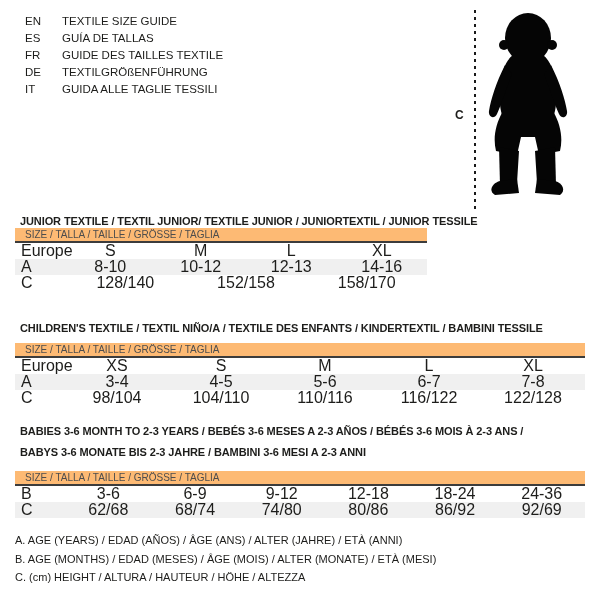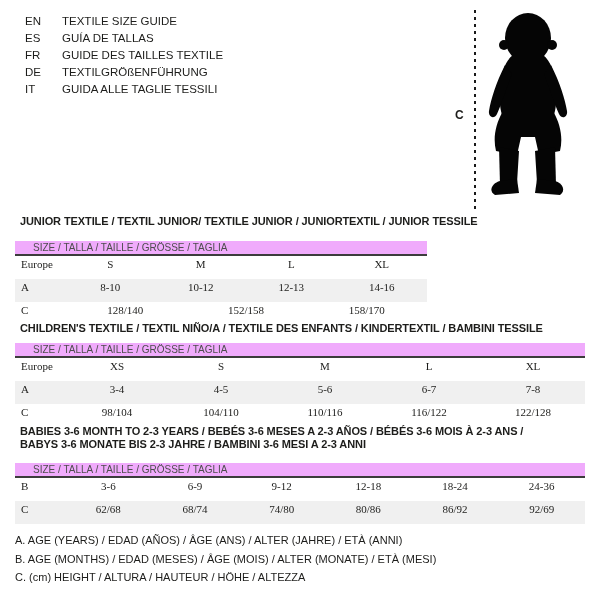--- a/index.html
+++ b/index.html
@@ -22,27 +22,27 @@
     background:repeating-linear-gradient(to bottom,#191919 0 3px,transparent 3px 7px);}
   .c-label{position:absolute;left:3px;top:100px;font-size:12px;font-weight:bold;}
   svg.baby{position:absolute;left:31px;top:3px;}
 
   
   .section{position:absolute;left:15px;}
   .w-narrow{width:412px;}
   .w-wide{width:570px;}
   .tbl-title{font-size:11px;font-weight:bold;line-height:13px;padding-left:5px;
     letter-spacing:-0.1px;white-space:nowrap;}
-  .s1 .tbl-title{margin-bottom:13px;}
+  .s1 .tbl-title{}
   .s2 .tbl-title{margin-bottom:8px;}
-  .s3 .tbl-title{margin-bottom:0;}
+  .s3 .tbl-title{margin-bottom:8px;}
   .s3 .tbl-title.last{margin-bottom:12px;}
-  .bar{height:13px;background:#f0abfc;color:#4d4d4d;font-size:10px;line-height:13px;
-    padding-left:18px;border-bottom:2px solid #3c3c3c;white-space:nowrap;overflow:hidden;}
-  .row{display:flex;height:23px;line-height:16px;font-size:11px;font-family:Liberation Serif, serif;}
+  .bar{height:13px;background:#fdba74;color:#4d4d4d;font-size:10px;line-height:13px;
+    padding-left:10px;border-bottom:2px solid #3c3c3c;white-space:nowrap;overflow:hidden;}
+  .row{display:flex;height:16px;line-height:16px;font-size:16px;}
   .row .lab{width:50px;padding-left:6px;box-sizing:border-box;}
   .row .cell{flex:1;text-align:center;}
   .shade{background:#f0f0f0;}
 
   
   .notes{left:15px;top:531px;}
   .note-line{font-size:11px;font-weight:normal;line-height:18.5px;white-space:nowrap;}
 </style>
 </head>
 <body>

